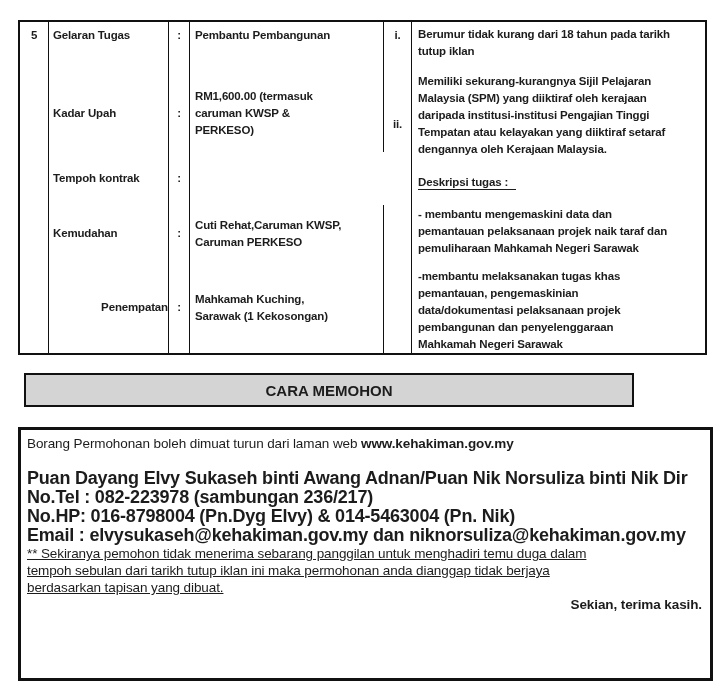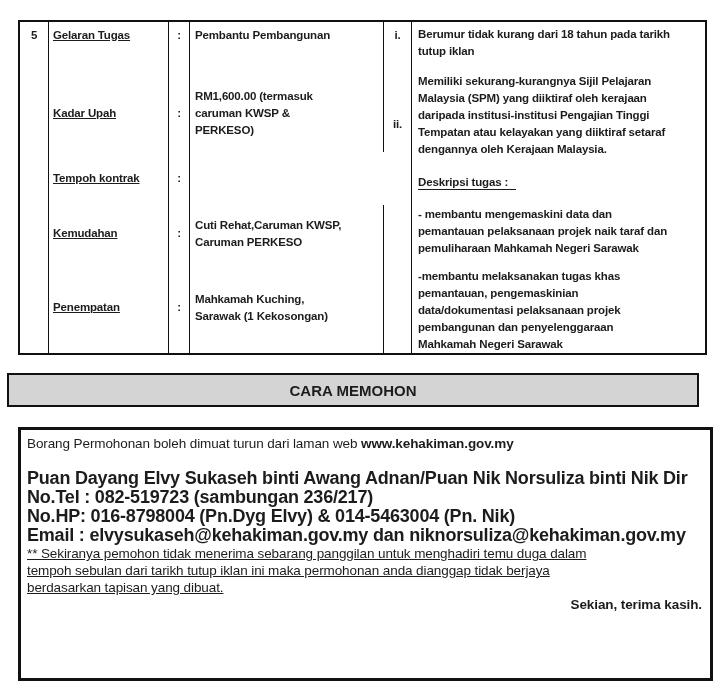--- a/index.html
+++ b/index.html
@@ -15,41 +15,41 @@
     display:grid;
     grid-template-columns:29px 120px 21px 194px 28px 1fr;
     grid-template-rows:53px 77px 53px 57px auto;
     font-size:11.5px;font-weight:bold;line-height:17px;letter-spacing:-0.15px;
   }
   .cell{display:flex;box-sizing:border-box;overflow:hidden;}
   .br{border-right:1.5px solid var(--border,#111);}
   .t{align-items:flex-start;padding-top:5px;}
   .m{align-items:center;}
   .no{grid-area:1/1/6/2;justify-content:center;}
-  .lab{padding-left:4px;text-decoration:underline;}
+  .lab{padding-left:4px;}
   .col-c{justify-content:center;}
   .val{padding-left:5px;}
   .pre{white-space:pre-line;}
   .roman{grid-area:1/5/6/6;flex-direction:column;align-items:center;padding-top:5px;}
   .num-ii{margin-top:72px;}
   .req{grid-area:1/6/6/7;display:block;padding:4px 4px 0 6px;}
   .req p{margin:0;}
   .req .p2{margin-top:13px;}
   .req .ph{margin-top:16px;}
   .req .t1{margin-top:15px;}
   .req .t2{margin-top:11px;}
   .underline{border-bottom:1.7px solid var(--text,#1c1c1c);padding-right:8px;padding-bottom:1px;}
   .l1{grid-area:1/2;} .c1{grid-area:1/3;} .v1{grid-area:1/4;}
   .l2{grid-area:2/2;} .c2{grid-area:2/3;} .v2{grid-area:2/4;}
   .l3{grid-area:3/2;} .c3{grid-area:3/3;} .v3{grid-area:3/4;}
   .l4{grid-area:4/2;} .c4{grid-area:4/3;} .v4{grid-area:4/4;}
-  .l5{grid-area:5/2;} .c5{grid-area:5/3;} .v5{grid-area:5/4;}
+  .l5{grid-area:5/2;justify-content:flex-end;} .c5{grid-area:5/3;} .v5{grid-area:5/4;}
   
   .apply-header{
-    position:absolute;left:7px;top:373px;width:692px;height:34px;
+    position:absolute;left:24px;top:373px;width:610px;height:34px;
     box-sizing:border-box;border:2px solid var(--border,#111);
     background:var(--header_bg,#d4d4d4);
     display:flex;align-items:center;justify-content:center;
     font-size:15px;font-weight:bold;
   }
   .apply-body{
     position:absolute;left:18px;top:427px;width:695px;height:254px;
     box-sizing:border-box;border:3px solid var(--border,#111);
     padding:4px 8px 0 6px;font-size:13.5px;letter-spacing:-0.1px;overflow:hidden;
   }
@@ -149,21 +149,21 @@
 
   <div class="apply-header">
     <span>CARA MEMOHON</span>
   </div>
 
   <div class="apply-body">
     <p class="intro"><span>Borang Permohonan boleh dimuat turun dari laman web </span><span class="b">www.kehakiman.gov.my</span></p>
 
     <div class="contact">
       <div>Puan Dayang Elvy Sukaseh binti Awang Adnan/Puan Nik Norsuliza binti Nik Dir</div>
-      <div>No.Tel : 082-519723 (sambungan 236/217)</div>
+      <div>No.Tel : 082-223978 (sambungan 236/217)</div>
       <div>No.HP: 016-8798004 (Pn.Dyg Elvy) &amp; 014-5463004 (Pn. Nik)</div>
       <div>Email : elvysukaseh@kehakiman.gov.my dan niknorsuliza@kehakiman.gov.my</div>
     </div>
 
     <p class="note pre">** Sekiranya pemohon tidak menerima sebarang panggilan untuk menghadiri temu duga dalam
 tempoh sebulan dari tarikh tutup iklan ini maka permohonan anda dianggap tidak berjaya
 berdasarkan tapisan yang dibuat.</p>
     <div class="closing">Sekian, terima kasih.</div>
   </div>
 

